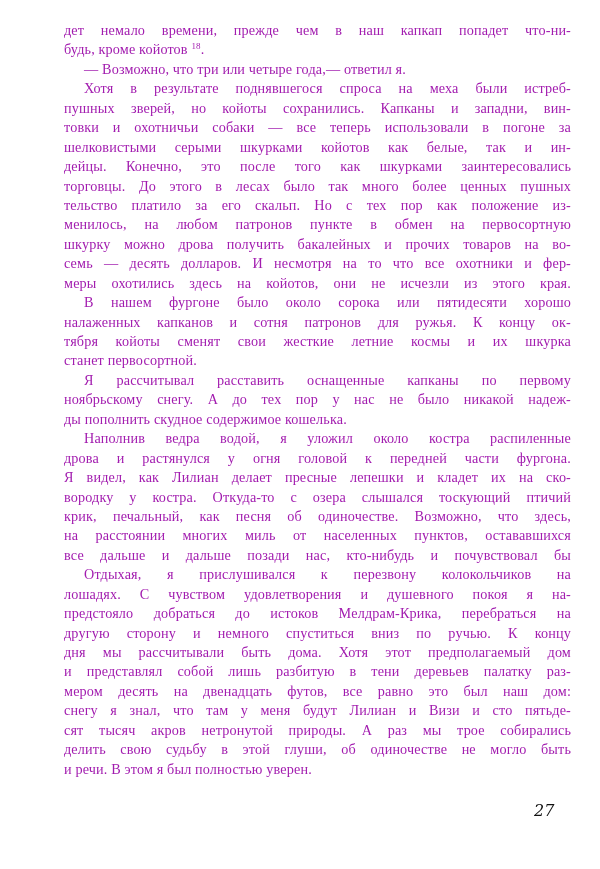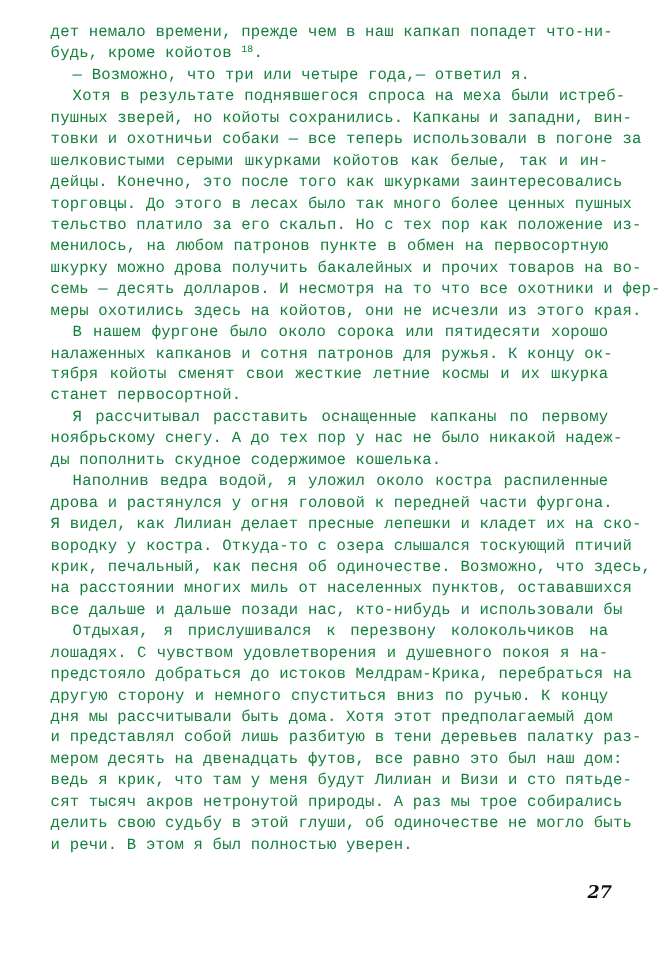--- a/index.html
+++ b/index.html
@@ -1,33 +1,33 @@
 <!DOCTYPE html>
 <html><head>
   <meta charset="utf-8">
   <style>
     html, body { margin: 0; padding: 0; background: #ffffff; }
     body { width: 600px; height: 869px; position: relative; overflow: hidden; }
     .page {
-      position: absolute; left: 46px; top: 21px; width: 507px;
-      font-family: Liberation Mono, monospace;
-      font-size: 14.2px; line-height: 19.45px; color: #15803d;
+      position: absolute; left: 64px; top: 21px; width: 507px;
+      font-family: Liberation Serif, serif;
+      font-size: 14.2px; line-height: 19.45px; color: #a21caf;
       letter-spacing: 0.15px;
     }
     .line {
       display: block; height: 19.45px; white-space: nowrap;
       text-align: justify; text-align-last: justify; overflow: visible;
     }
     .line.last { text-align-last: left; }
     .line.indent { text-indent: 20px; }
     sup { font-size: 9px; line-height: 0; vertical-align: super; margin-top: 48px; }
     .page-number {
       position: absolute; left: 534px; top: 801px;
       font-family: "DejaVu Serif", "Liberation Serif", serif;
-      font-weight: bold; font-style: italic; font-size: 16px; color: #111; text-align: center;
+      font-weight: normal; font-style: italic; font-size: 16px; color: #111; text-align: center;
     }
   </style>
 </head>
 <body>
 
 <div class="page" id="page-body">
     <span class="line"><span>дет немало времени, прежде чем в наш капкап попадет что-ни-</span></span>
     <span class="line last"><span>будь, кроме койотов</span>&nbsp;<sup>18</sup><span>.</span></span>
     <span class="line indent last"><span>— Возможно, что три или четыре года,— ответил я.</span></span>
     <span class="line indent"><span>Хотя в результате поднявшегося спроса на меха были истреб-</span></span>
@@ -47,26 +47,26 @@
     <span class="line last"><span>станет первосортной.</span></span>
     <span class="line indent"><span>Я рассчитывал расставить оснащенные капканы по первому</span></span>
     <span class="line"><span>ноябрьскому снегу. А до тех пор у нас не было никакой надеж-</span></span>
     <span class="line last"><span>ды пополнить скудное содержимое кошелька.</span></span>
     <span class="line indent"><span>Наполнив ведра водой, я уложил около костра распиленные</span></span>
     <span class="line"><span>дрова и растянулся у огня головой к передней части фургона.</span></span>
     <span class="line"><span>Я видел, как Лилиан делает пресные лепешки и кладет их на ско-</span></span>
     <span class="line"><span>вородку у костра. Откуда-то с озера слышался тоскующий птичий</span></span>
     <span class="line"><span>крик, печальный, как песня об одиночестве. Возможно, что здесь,</span></span>
     <span class="line"><span>на расстоянии многих миль от населенных пунктов, остававшихся</span></span>
-    <span class="line"><span>все дальше и дальше позади нас, кто-нибудь и использовали бы</span></span>
+    <span class="line"><span>все дальше и дальше позади нас, кто-нибудь и почувствовал бы</span></span>
     <span class="line indent"><span>Отдыхая, я прислушивался к перезвону колокольчиков на</span></span>
     <span class="line"><span>лошадях. С чувством удовлетворения и душевного покоя я на-</span></span>
     <span class="line"><span>предстояло добраться до истоков Мелдрам-Крика, перебраться на</span></span>
     <span class="line"><span>другую сторону и немного спуститься вниз по ручью. К концу</span></span>
     <span class="line"><span>дня мы рассчитывали быть дома. Хотя этот предполагаемый дом</span></span>
     <span class="line"><span>и представлял собой лишь разбитую в тени деревьев палатку раз-</span></span>
     <span class="line"><span>мером десять на двенадцать футов, все равно это был наш дом:</span></span>
-    <span class="line"><span>ведь я крик, что там у меня будут Лилиан и Визи и сто пятьде-</span></span>
+    <span class="line"><span>снегу я знал, что там у меня будут Лилиан и Визи и сто пятьде-</span></span>
     <span class="line"><span>сят тысяч акров нетронутой природы. А раз мы трое собирались</span></span>
     <span class="line"><span>делить свою судьбу в этой глуши, об одиночестве не могло быть</span></span>
     <span class="line last"><span>и речи. В этом я был полностью уверен.</span></span>
   </div>
 <div class="page-number">27</div>
 
 </body></html>

